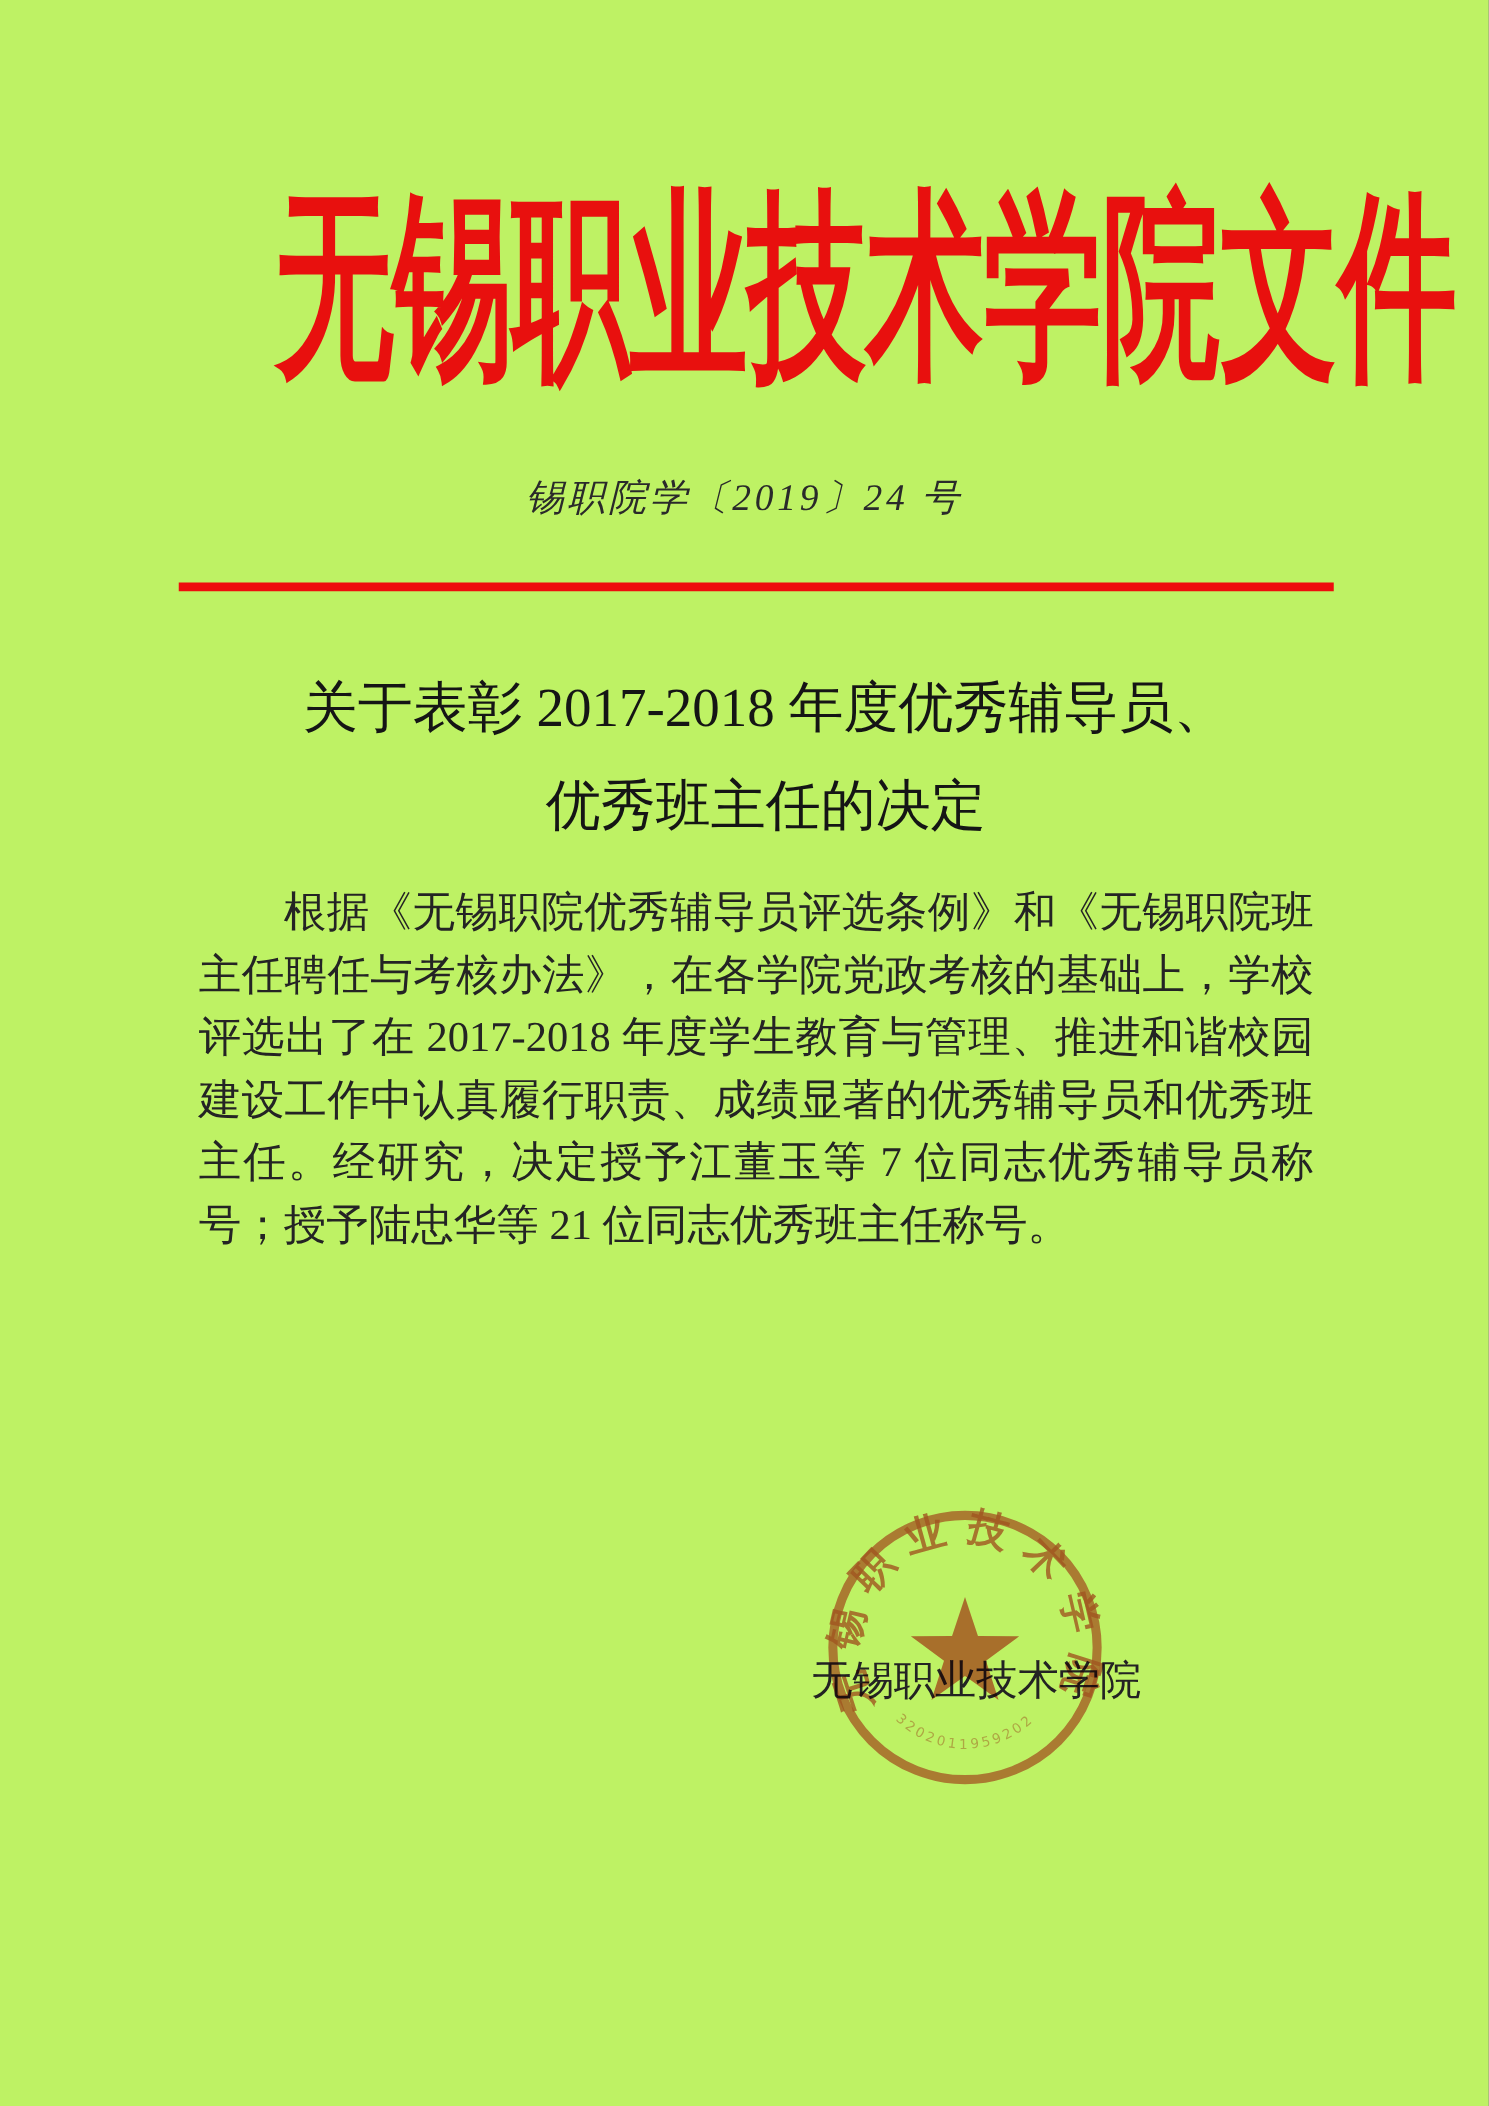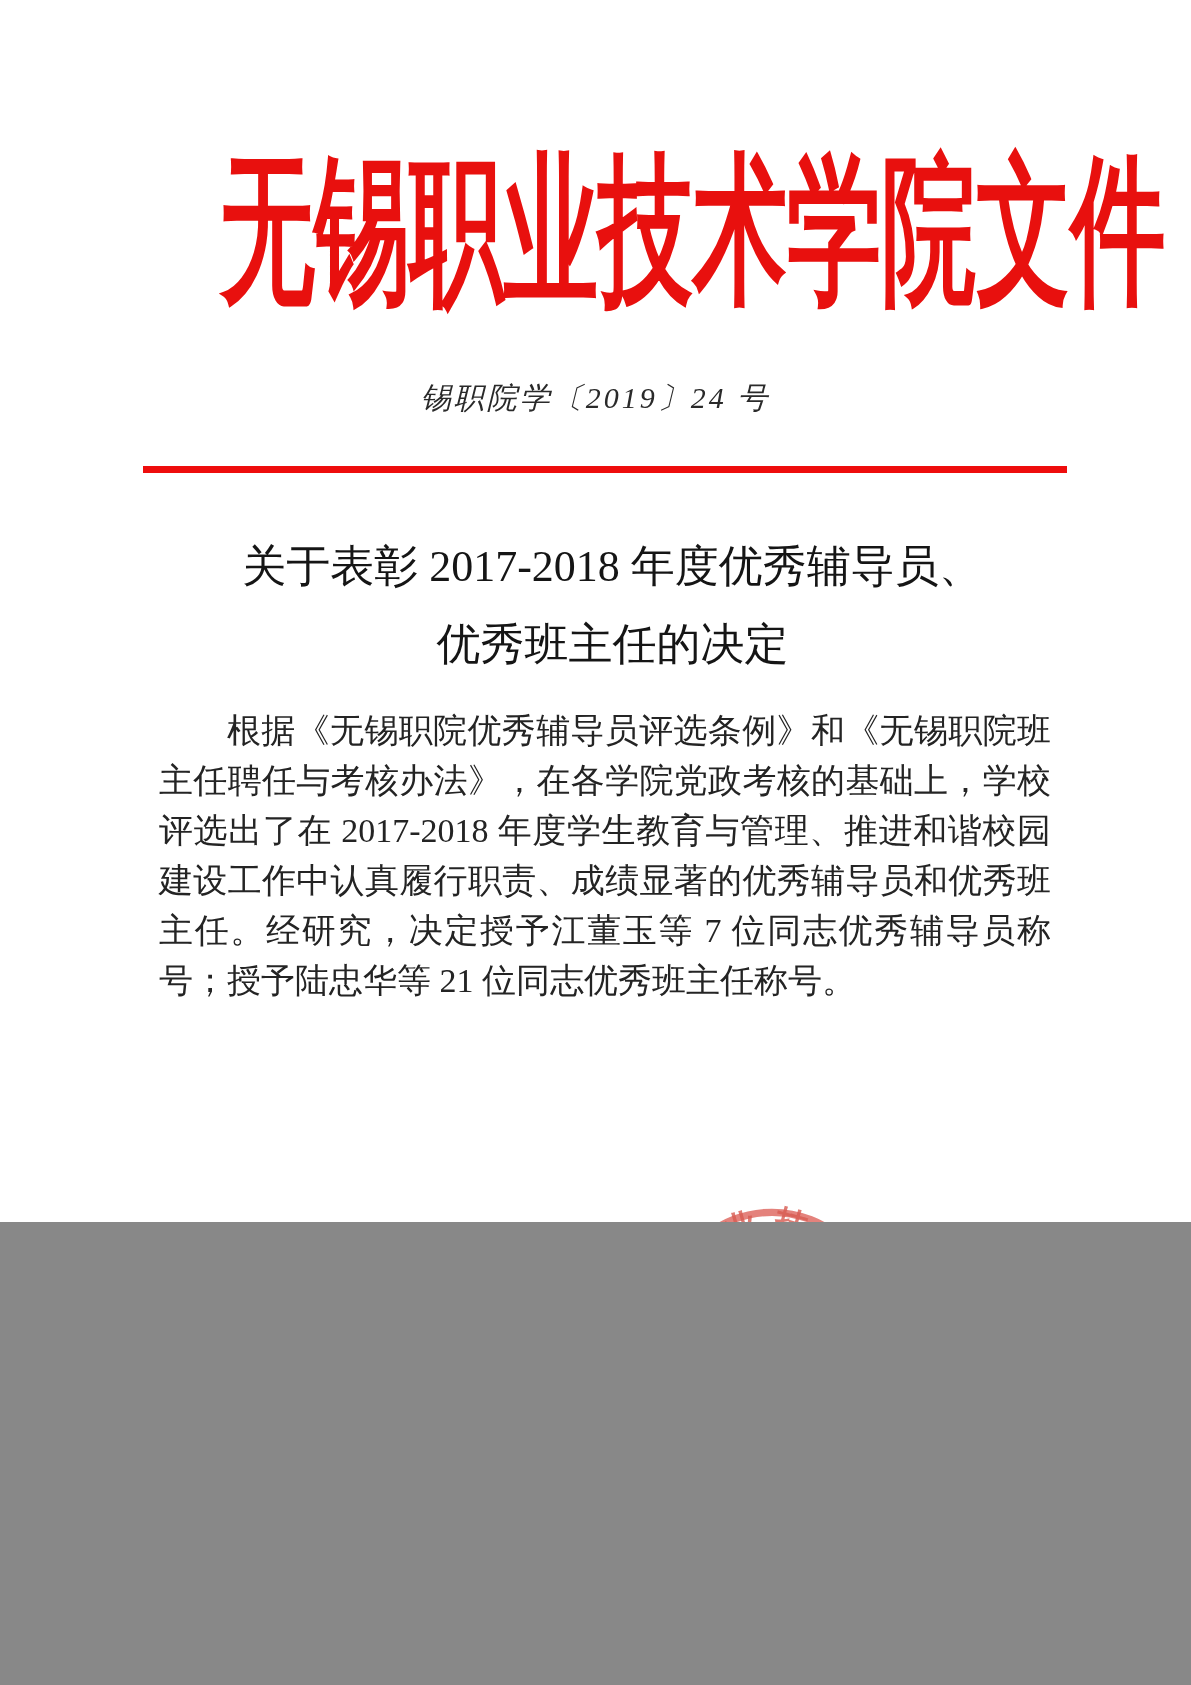--- a/index.html
+++ b/index.html
@@ -1,21 +1,21 @@
 <!DOCTYPE html>
 <html><head>
 <meta charset="utf-8">
 <style>
   html, body { margin: 0; padding: 0; background: #888; }
   .page {
     position: relative;
     width: 1191px;
-    height: 1222px;
+    height: 1685px;
     margin: 0 auto;
-    background: #ffffff;
+    background: #bef264;
     overflow: hidden;
     font-family: "Liberation Serif", "DejaVu Serif", serif;
     color: #242424;
   }
   .red-head {
     position: absolute;
     top: 138px;
     left: 0;
     width: 100%;
     text-align: center;

